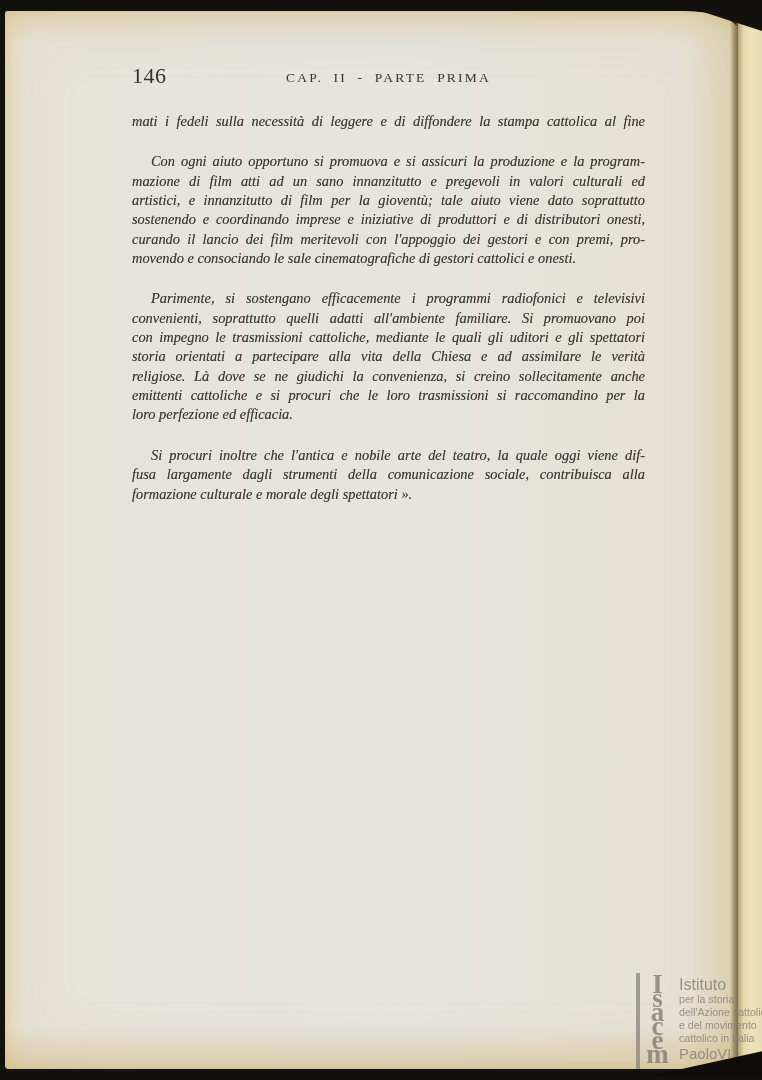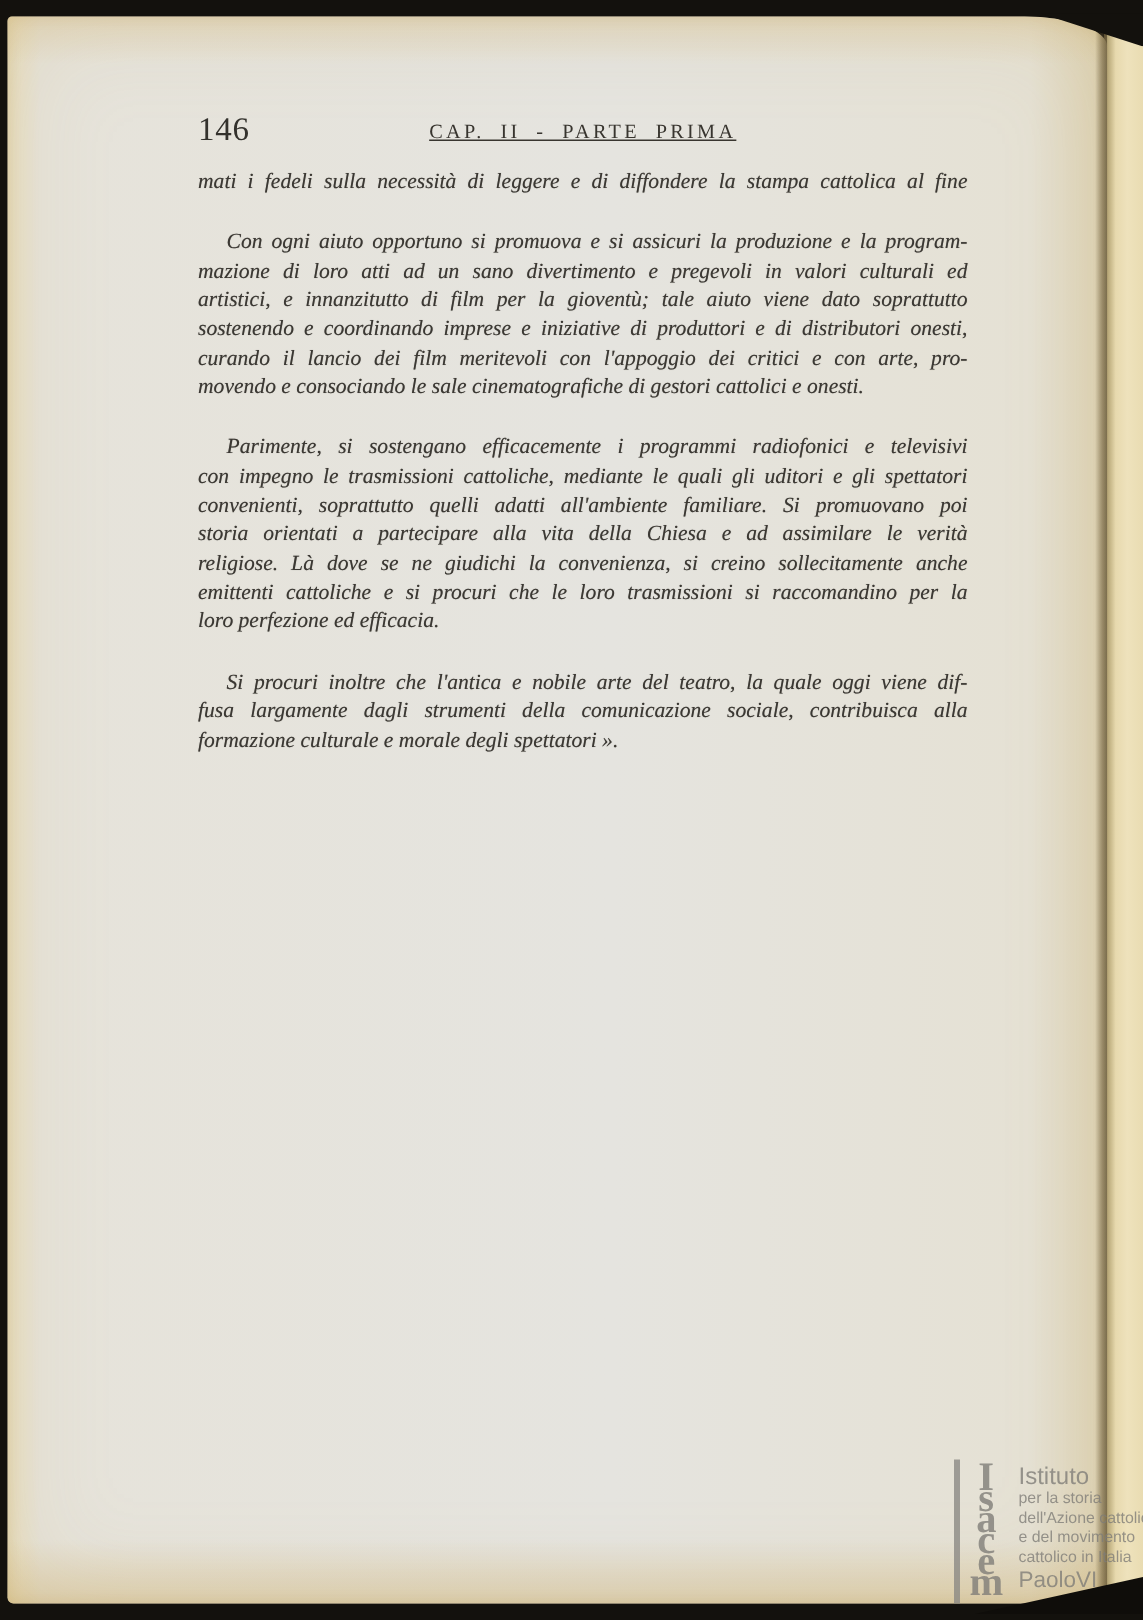--- a/index.html
+++ b/index.html
@@ -24,29 +24,29 @@
     background:linear-gradient(90deg,#e9dfc2 0%,#e6e3da 3%,#e5e4df 55%,#e5e1d4 93%,#ded4b8 99%,#cdbf9a 100%);
     border-radius:3px 55px 22px 4px / 3px 20px 14px 4px;
     box-shadow:inset 0 0 70px rgba(196,168,104,.20), inset 0 0 9px rgba(170,140,70,.22);
   }
   .page::before{ 
     content:"";position:absolute;inset:0;border-radius:inherit;pointer-events:none;
     background:linear-gradient(180deg,rgba(214,184,120,.30) 0%,rgba(214,184,120,0) 3%,rgba(214,184,120,0) 96%,rgba(206,174,104,.38) 100%);
   }
   
   .header{
-    position:absolute;left:127px;top:56px;width:513px;height:32px;
+    position:absolute;left:127px;top:46px;width:513px;height:32px;
   }
   .pagenum{
     position:absolute;left:0;bottom:0;
     font-size:22px;color:#34322d;letter-spacing:.5px;
   }
   .runhead{
     position:absolute;left:50%;transform:translateX(-50%);bottom:3px;
-    font-size:13.5px;color:#38352f;letter-spacing:2.2px;word-spacing:5px;white-space:nowrap;text-decoration:underline;
+    font-size:13.5px;color:#38352f;letter-spacing:2.2px;word-spacing:5px;white-space:nowrap;
   }
   
   .bodytext{
     position:absolute;left:127px;top:101px;width:513px;
     font-style:italic;font-size:14.4px;color:#3b3833;
     text-shadow:0 0 .5px rgba(59,56,51,.55);
   }
   .line{
     height:19.35px;line-height:19.35px;
     text-align:justify;text-align-last:justify;
@@ -101,28 +101,28 @@
   <div class="fold"></div>
 
   <div class="page">
     <div class="header">
       <div class="pagenum">146</div>
       <div class="runhead">CAP. II - PARTE PRIMA</div>
     </div>
     <div class="bodytext">
         <div class="line">mati i fedeli sulla necessità di leggere e di diffondere la stampa cattolica al fine</div>
         <div class="line indent">Con ogni aiuto opportuno si promuova e si assicuri la produzione e la program-</div>
-        <div class="line">mazione di loro atti ad un sano divertimento e pregevoli in valori culturali ed</div>
+        <div class="line">mazione di film atti ad un sano innanzitutto e pregevoli in valori culturali ed</div>
         <div class="line">artistici, e innanzitutto di film per la gioventù; tale aiuto viene dato soprattutto</div>
         <div class="line">sostenendo e coordinando imprese e iniziative di produttori e di distributori onesti,</div>
-        <div class="line">curando il lancio dei film meritevoli con l'appoggio dei critici e con arte, pro-</div>
+        <div class="line">curando il lancio dei film meritevoli con l'appoggio dei gestori e con premi, pro-</div>
         <div class="line last">movendo e consociando le sale cinematografiche di gestori cattolici e onesti.</div>
         <div class="line indent">Parimente, si sostengano efficacemente i programmi radiofonici e televisivi</div>
+        <div class="line">convenienti, soprattutto quelli adatti all'ambiente familiare. Si promuovano poi</div>
         <div class="line">con impegno le trasmissioni cattoliche, mediante le quali gli uditori e gli spettatori</div>
-        <div class="line">convenienti, soprattutto quelli adatti all'ambiente familiare. Si promuovano poi</div>
         <div class="line">storia orientati a partecipare alla vita della Chiesa e ad assimilare le verità</div>
         <div class="line">religiose. Là dove se ne giudichi la convenienza, si creino sollecitamente anche</div>
         <div class="line">emittenti cattoliche e si procuri che le loro trasmissioni si raccomandino per la</div>
         <div class="line last">loro perfezione ed efficacia.</div>
         <div class="line indent">Si procuri inoltre che l'antica e nobile arte del teatro, la quale oggi viene dif-</div>
         <div class="line">fusa largamente dagli strumenti della comunicazione sociale, contribuisca alla</div>
         <div class="line last">formazione culturale e morale degli spettatori ».</div>
       </div>
   </div>
 

